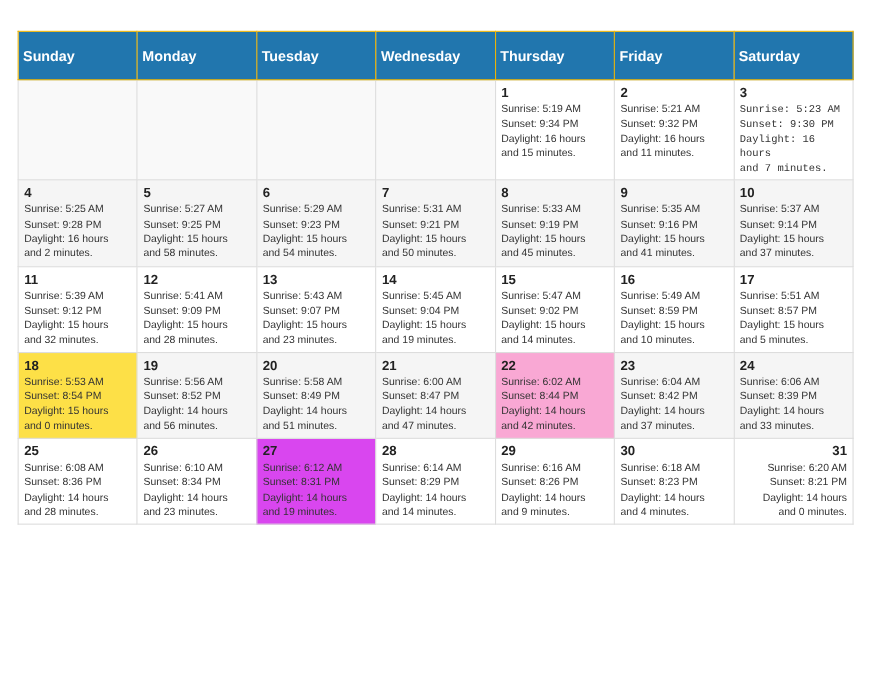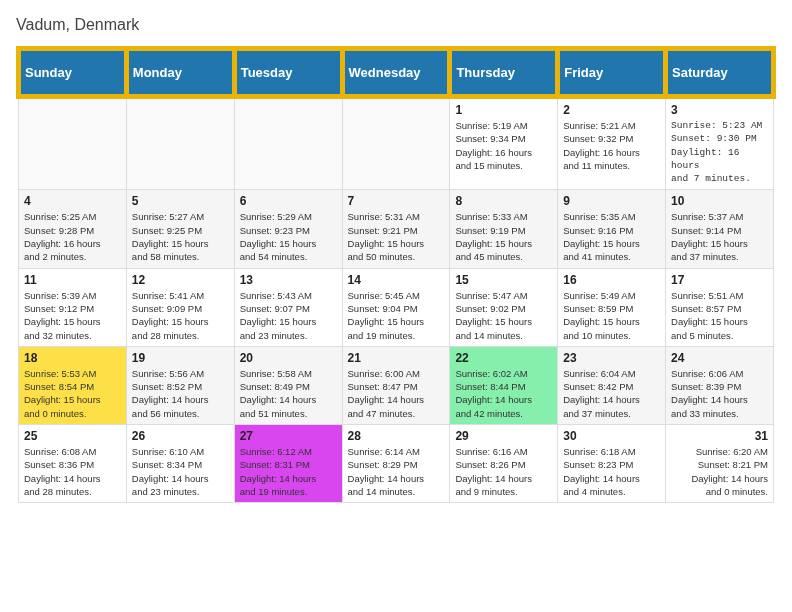--- a/index.html
+++ b/index.html
@@ -57,21 +57,21 @@
       width: 100%;
       border-collapse: collapse;
     }
     .calendar th {
       background-color: #2176ae;
       color: white;
       font-size: 13px;
       font-weight: bold;
       padding: 14px 4px;
       text-align: left;
-      border: 5px solid #eab308;
+      border: 1px solid #eab308;
     }
     .calendar td {
       vertical-align: top;
       padding: 4px 5px;
       font-size: 10px;
       color: #222;
       border: 1px solid #ddd;
       width: calc(100%/7);
       min-height: 80px;
       background: #fff;
@@ -95,21 +95,20 @@
     }
     .empty-cell {
       background: #f9f9f9 !important;
     }
   </style>
 </head>
 <body>
 
 <div class="header">
   <div class="title-section">
-    <div class="location">Vadum, Denmark</div>
   </div>
 </div>
 
 <table class="calendar">
   <thead>
     <tr>
     <th>Sunday</th>
         <th>Monday</th>
         <th>Tuesday</th>
         <th>Wednesday</th>
@@ -270,21 +269,21 @@
 Daylight: 14 hours
 and 51 minutes.</div>
         </td>
         <td style="background: rgb(245, 245, 245);">
           <span class="day-number">21</span>
           <div class="day-info" style="white-space: pre-line;">Sunrise: 6:00 AM
 Sunset: 8:47 PM
 Daylight: 14 hours
 and 47 minutes.</div>
         </td>
-        <td style="background: #86efac;">
+        <td style="background: #f9a8d4;">
           <span class="day-number">22</span>
           <div class="day-info" style="white-space: pre-line;">Sunrise: 6:02 AM
 Sunset: 8:44 PM
 Daylight: 14 hours
 and 42 minutes.</div>
         </td>
         <td style="background: rgb(245, 245, 245);">
           <span class="day-number">23</span>
           <div class="day-info" style="white-space: pre-line;">Sunrise: 6:04 AM
 Sunset: 8:42 PM

